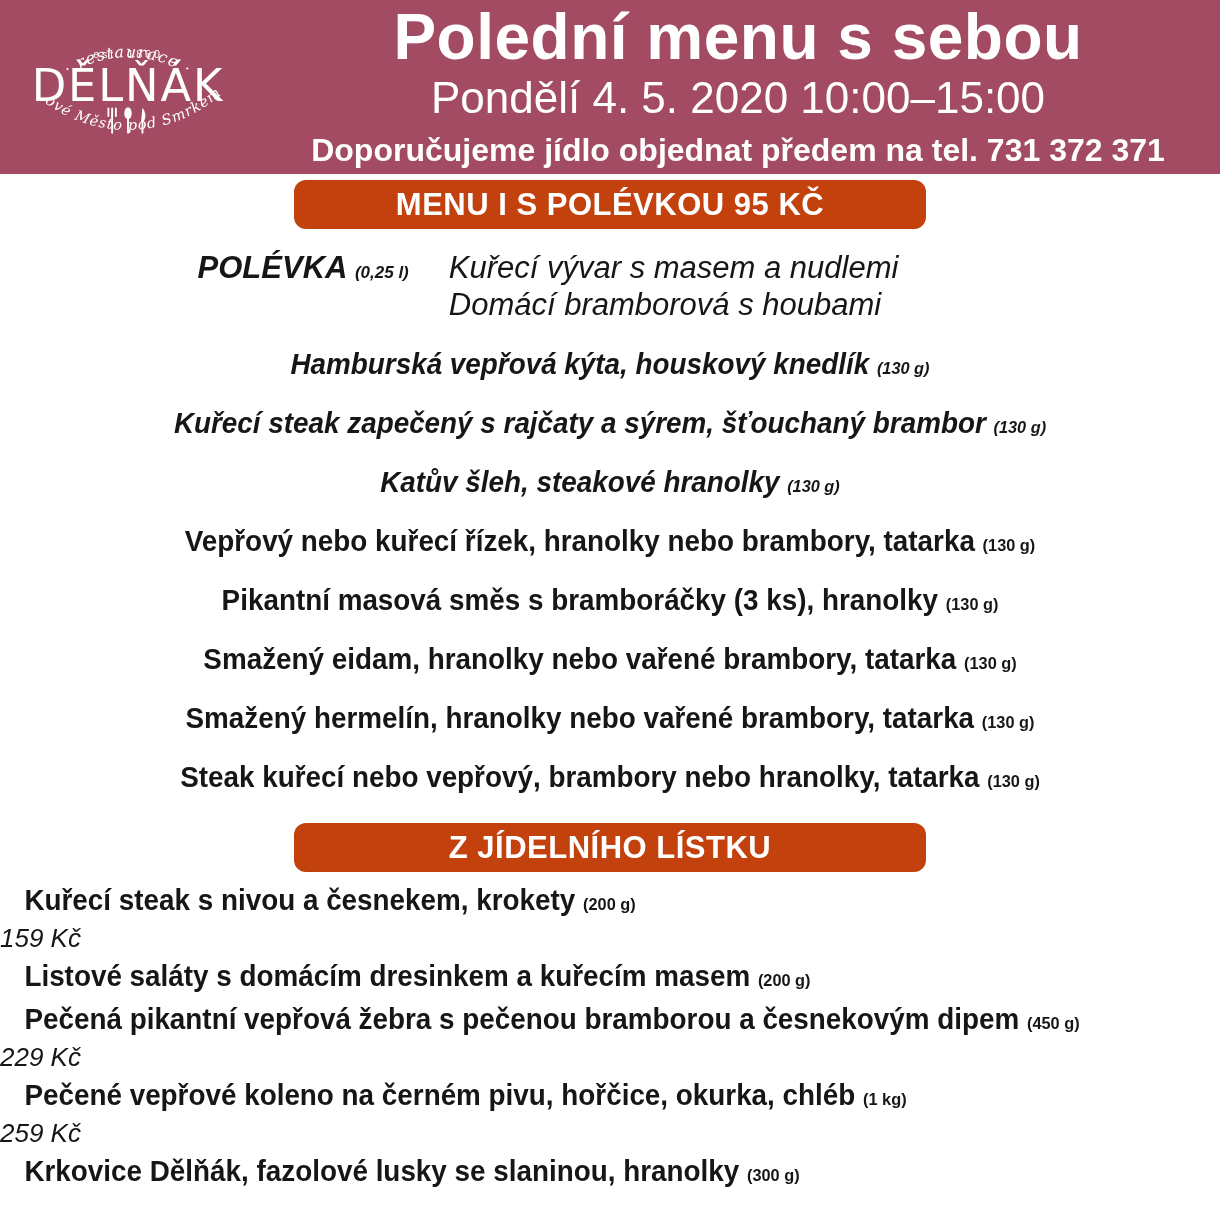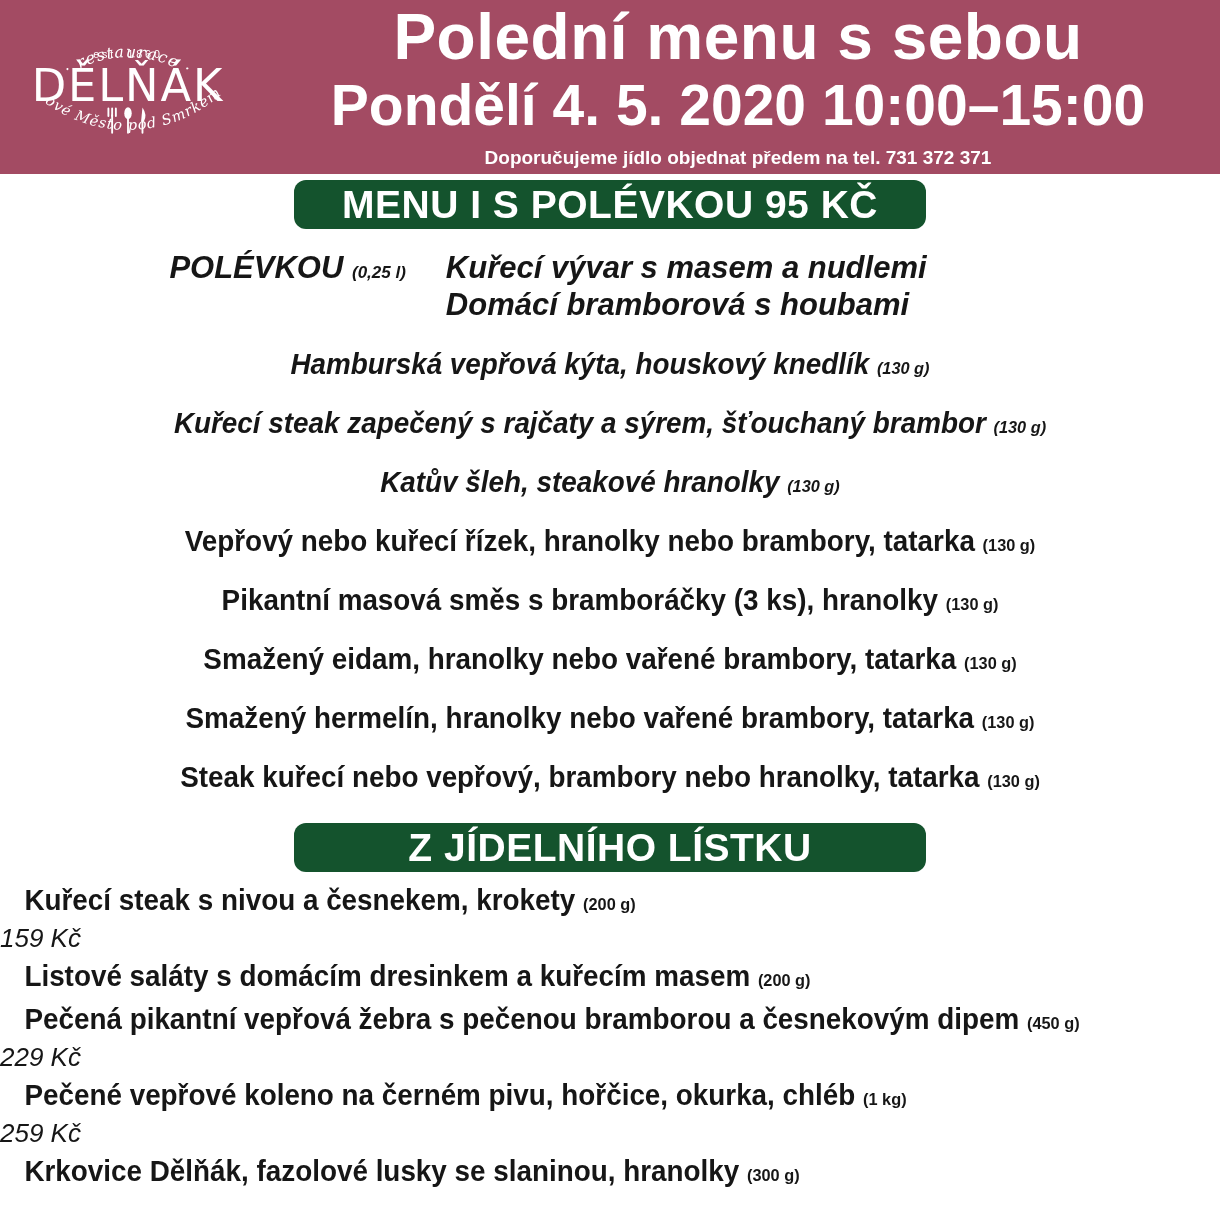--- a/index.html
+++ b/index.html
@@ -9,36 +9,36 @@
     -webkit-font-smoothing:antialiased;
   }
   .header {
     background:#a34b63; height:174px; width:1220px;
     display:flex; align-items:center;
   }
   .logo-wrap { width:256px; display:flex; justify-content:center; flex:0 0 auto; }
   .logo { width:224px; height:162px; margin-top:2px; }
   .header-text { flex:1 1 auto; text-align:center; color:#ffffff; }
   .title { font-size:64px; font-weight:700; line-height:1.02; letter-spacing:0.5px; white-space:nowrap; }
-  .subtitle { font-size:57px; font-weight:700; margin-top:2px; white-space:nowrap; }
-  .note { font-size:19px; font-weight:700; margin-top:9px; white-space:nowrap; }
+  .subtitle { font-size:44px; font-weight:400; margin-top:2px; white-space:nowrap; }
+  .note { font-size:32px; font-weight:700; margin-top:9px; white-space:nowrap; }
 
   .banner {
-    width:632px; margin:6px auto 0; background:#14532d; color:#ffffff;
-    font-size:39px; font-weight:700; text-align:center; line-height:49px;
+    width:632px; margin:6px auto 0; background:#c2410c; color:#ffffff;
+    font-size:31px; font-weight:700; text-align:center; line-height:49px;
     border-radius:12px; letter-spacing:0.5px; white-space:nowrap;
   }
   .banner.second { margin-top:14px; }
 
   .soup-row {
     display:flex; justify-content:center; gap:40px; margin-top:20px;
     transform:translateX(-62px);
   }
   .soup-label { font-weight:700; font-style:italic; font-size:31px; white-space:nowrap; padding-top:1px; }
-  .soup-options .soup-line { font-weight:700; font-style:italic; font-size:31px; line-height:37px; white-space:nowrap; }
+  .soup-options .soup-line { font-weight:400; font-style:italic; font-size:31px; line-height:37px; white-space:nowrap; }
 
   .items { margin-top:14px; }
   .item { text-align:center; font-size:29px; line-height:55px; white-space:nowrap; transform:scaleX(0.96); transform-origin:center; }
   .item.it  { font-style:italic; font-weight:700; }
   .item.up  { font-weight:700; }
 
   .wt { font-size:17px; font-weight:700; }
 
   .ala { margin-top:11px; }
   .ala-item { margin-bottom:4px; }
@@ -77,21 +77,21 @@
     <div class="title">Polední menu s sebou</div>
     <div class="subtitle">Pondělí 4. 5. 2020 10:00–15:00</div>
     <div class="note">Doporučujeme jídlo objednat předem na tel. 731 372 371</div>
   </div>
 </div>
 
 <div class="banner">MENU I S POLÉVKOU 95 KČ</div>
 
 <div class="soup-row">
   <div class="soup-label">
-    <span>POLÉVKOU</span>
+    <span>POLÉVKA</span>
     <span class="wt">(0,25 l)</span>
   </div>
   <div class="soup-options">
     <div class="soup-line">Kuřecí vývar s masem a nudlemi</div>
     <div class="soup-line">Domácí bramborová s houbami</div>
   </div>
 </div>
 
 <div class="items">
   <div class="item it">

